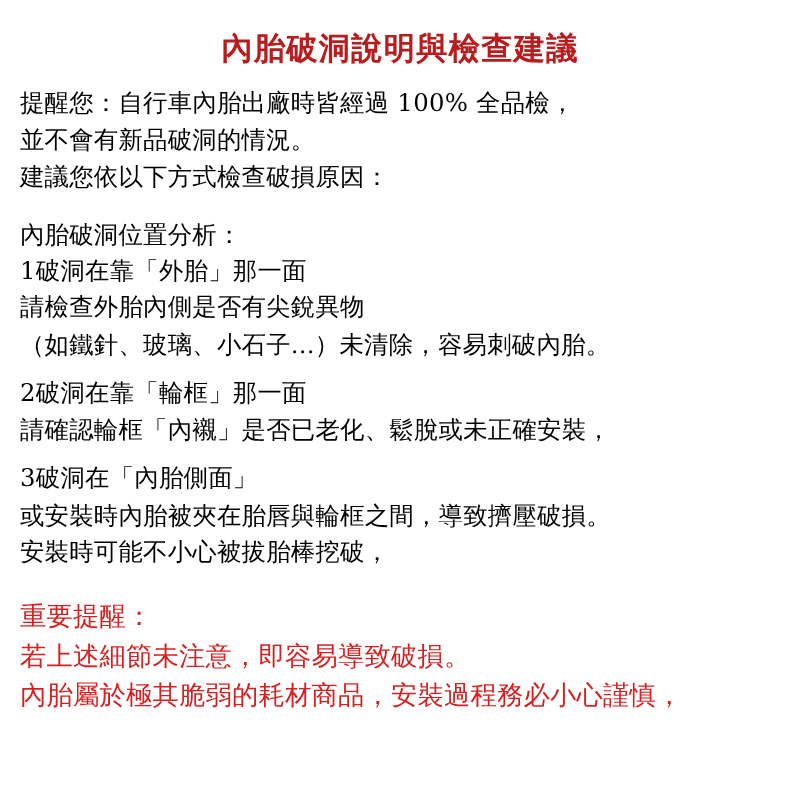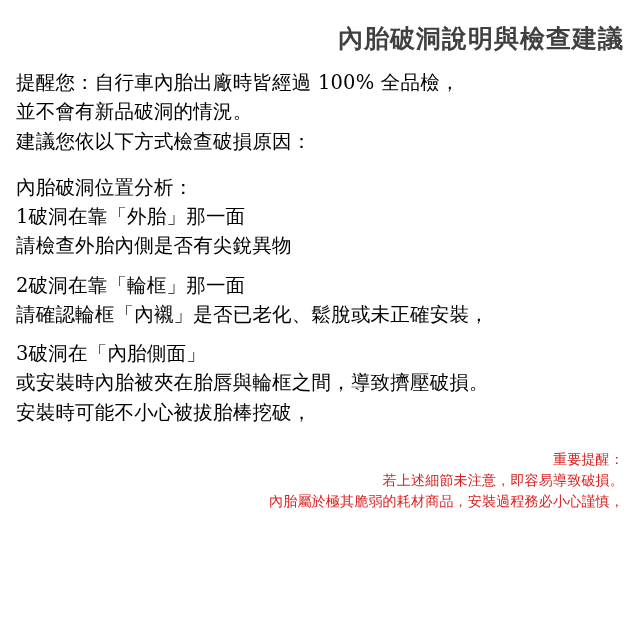--- a/index.html
+++ b/index.html
@@ -14,24 +14,24 @@
     overflow: hidden;
   }
   .page {
     position: relative;
     width: 640px;
     height: 640px;
     box-sizing: border-box;
     padding: 18px 16px 10px 16px;
   }
   .doc-title {
-    color: #404040;
+    color: #b91c1c;
     font-size: 25px;
     font-weight: bold;
-    text-align: right;
+    text-align: center;
     letter-spacing: 1px;
     margin: 6px 0 14px 0;
     line-height: 1.2;
   }
   .block {
     color: #000000;
     font-size: 19.5px;
     line-height: 1.5;
     letter-spacing: 0.2px;
   }
@@ -42,24 +42,23 @@
     height: 10px;
   }
   .spacer-md {
     height: 17px;
   }
   .spacer-lg {
     height: 22px;
   }
   .warn {
     color: #d81f1f;
-    font-size: 14px;
+    font-size: 21px;
     line-height: 1.5;
     letter-spacing: 0.2px;
-    text-align: right;
   }
 </style>
 </head>
 <body>
 
 <div class="page">
 
   <div class="doc-title">內胎破洞說明與檢查建議</div>
 
   <div class="block">
@@ -69,20 +68,21 @@
   </div>
 
   <div class="spacer-md"></div>
 
   <div class="block">
     <div class="line">內胎破洞位置分析：</div>
 
     <div>
       <div class="line">1破洞在靠「外胎」那一面</div>
       <div class="line">請檢查外胎內側是否有尖銳異物</div>
+      <div class="line">（如鐵針、玻璃、小石子...）未清除，容易刺破內胎。</div>
     </div>
 
     <div class="spacer-sm"></div>
 
     <div>
       <div class="line">2破洞在靠「輪框」那一面</div>
       <div class="line">請確認輪框「內襯」是否已老化、鬆脫或未正確安裝，</div>
     </div>
 
     <div class="spacer-sm"></div>

